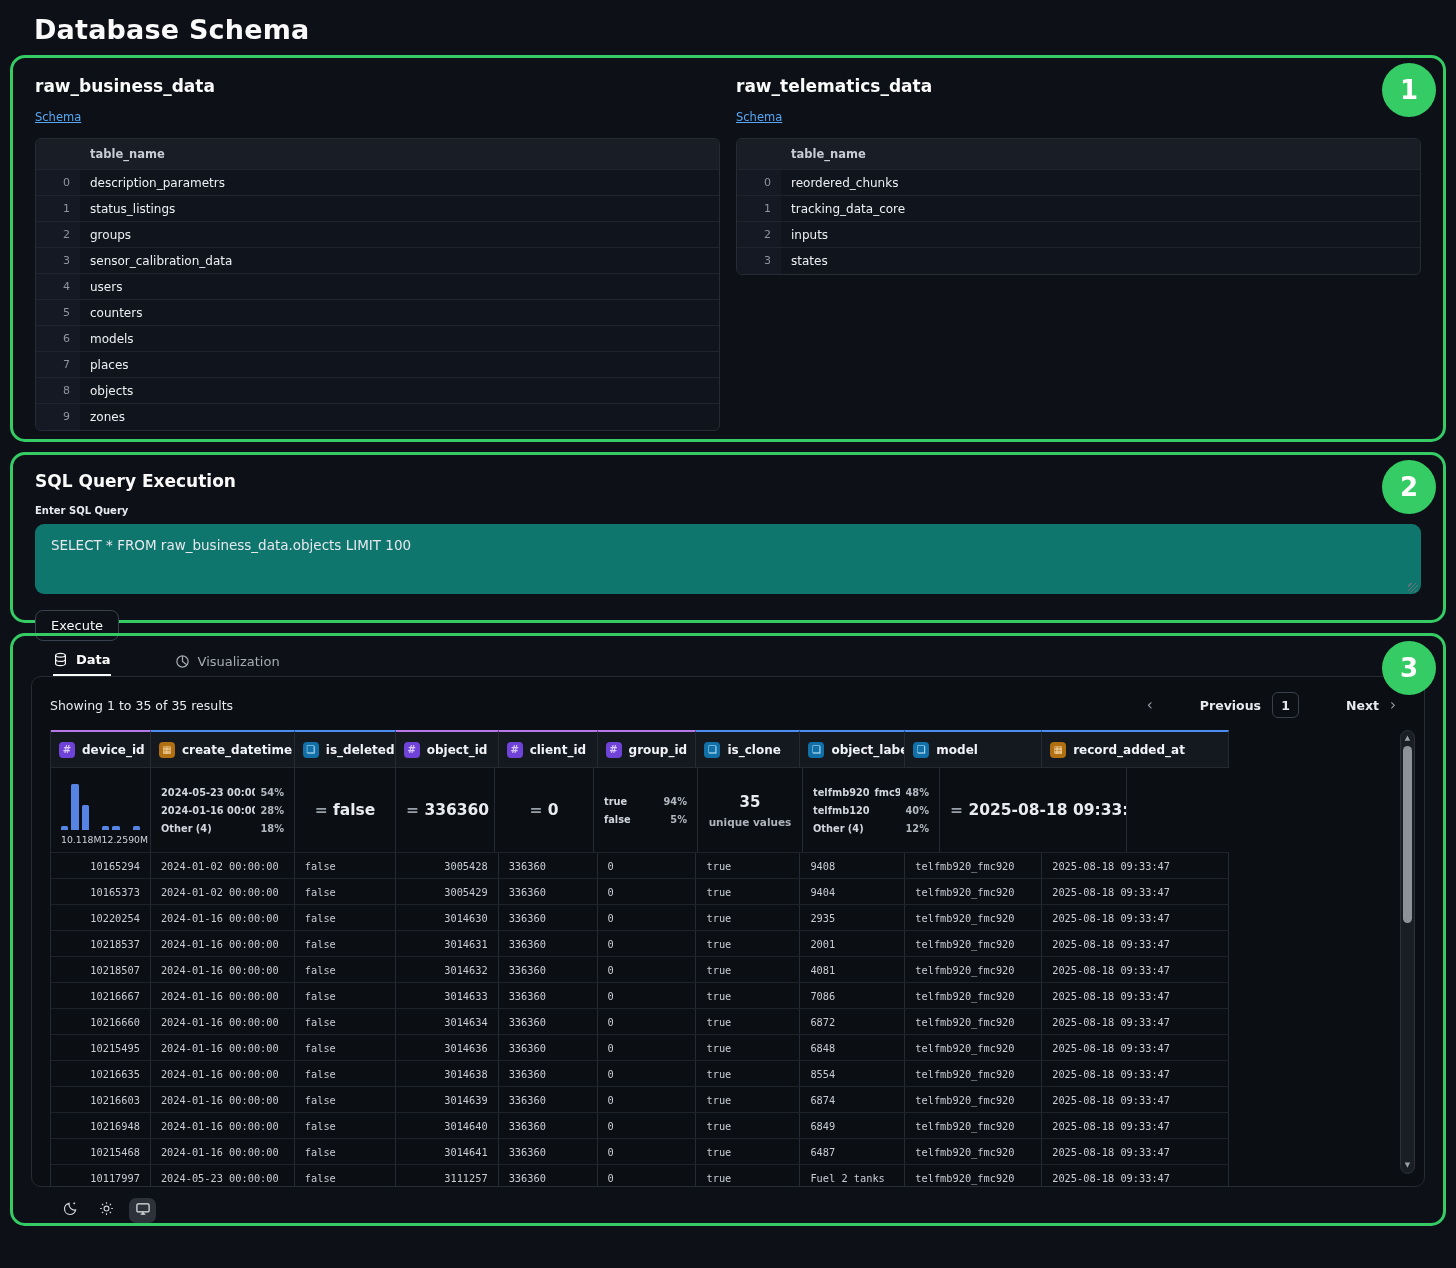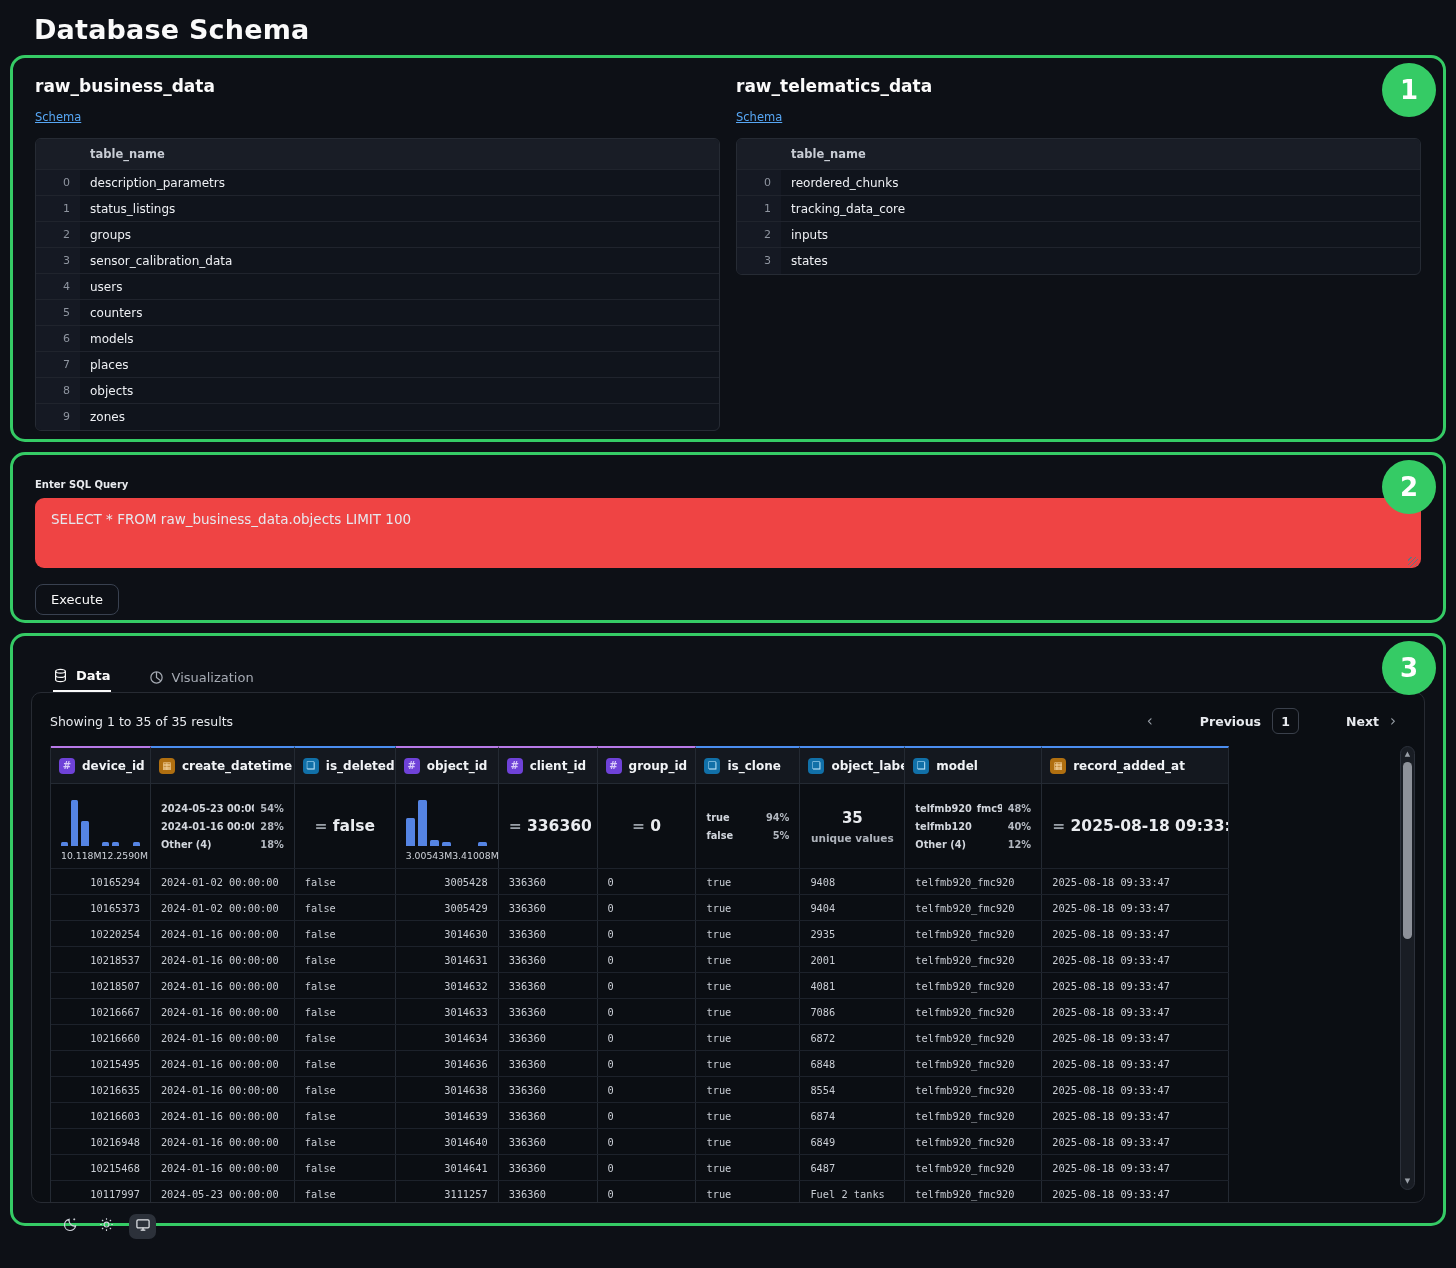--- a/index.html
+++ b/index.html
@@ -41,36 +41,36 @@
   table.df th{height:27px;background:#191d26;font-size:11.5px;font-weight:600;color:#c8ccd4;text-align:left;padding:8px 10px;}
   table.df th.idx{width:44px;}
   table.df td{height:26px;border-top:1px solid #20242d;font-size:12px;}
   table.df td.idx{background:#151923;color:#8f95a0;text-align:right;padding-right:10px;font-size:11px;}
   table.df td.val{color:#eef0f4;font-weight:400;padding-left:10px;}
 
   
   .field-label{font-size:10px;color:#e8eaee;margin:14px 0 8px 0;font-weight:600;}
   .ta-wrap{position:relative;}
   textarea.sql{
-    width:100%;height:70px;background:#ef4444;border:none;border-radius:9px;
+    width:100%;height:70px;background:#0f766e;border:none;border-radius:9px;
     color:#e6e8ee;font-family:"DejaVu Sans","Liberation Sans",sans-serif;font-size:13.5px;
     padding:13px 16px;resize:none;outline:none;
   }
   .resize-corner{
     position:absolute;right:3px;bottom:5px;width:10px;height:10px;
     background:repeating-linear-gradient(135deg,transparent 0 2px,#6b7280 2px 3px);
     border-bottom-right-radius:6px;pointer-events:none;
   }
   .btn{
     margin-top:12px;background:var(--bg);border:1px solid #394150;border-radius:8px;
     color:#fafafa;font-size:13px;padding:7px 15px;cursor:pointer;font-family:inherit;
   }
 
   
-  .tabs{display:flex;gap:38px;margin:20px 0 0 40px;align-items:flex-end;height:30px;}
+  .tabs{display:flex;gap:64px;margin:4px 0 0 40px;align-items:flex-end;height:30px;}
   .tab{display:flex;align-items:center;gap:8px;font-size:13px;color:var(--muted);padding-bottom:7px;cursor:pointer;}
   .tab.active{color:#fafafa;font-weight:700;border-bottom:2px solid #fafafa;}
   .tab svg{display:block;}
 
   
   .card{position:relative;margin:0 18px;height:511px;border:1px solid #272b33;border-radius:10px;background:var(--cell-bg);overflow:hidden;}
   .results-bar{display:flex;justify-content:space-between;align-items:center;padding:15px 28px 12px 18px;font-size:12.5px;color:#e8eaee;}
   .pager{display:flex;align-items:center;gap:11px;font-weight:700;font-size:12.5px;}
   .chev{color:#9aa0a8;font-size:15px;font-weight:400;cursor:pointer;}
   .pager-btn{cursor:pointer;padding-left:36px;}
@@ -212,20 +212,21 @@
               </tr>
             </tbody>
         </table>
       </div>
     </div>
   </div>
 </section>
 
 <section class="panel panel-2">
   <div class="badge">2</div>
+  <h2>SQL Query Execution</h2>
   <div class="field-label">Enter SQL Query</div>
   <div class="ta-wrap">
     <textarea class="sql" spellcheck="false" style="">SELECT * FROM raw_business_data.objects LIMIT 100</textarea>
     <div class="resize-corner"></div>
   </div>
   <button class="btn">Execute</button>
 </section>
 
 <section class="panel panel-3">
   <div class="badge">3</div>
@@ -336,37 +337,20 @@
               <span class="topk-pct">28%</span>
             </div>
             <div class="topk-line">
               <span class="topk-name">Other (4)</span>
               <span class="topk-pct">18%</span>
             </div>
           </div>
           <div class="gs-cell" style="width: 101px;">
             <div class="eq-val"><span class="eqs">= </span><span>false</span></div>
           </div>
-          <div class="gs-cell" style="width: 103px;">
-            <div class="hist">
-              <div class="hist-bars">
-                <div class="hist-bar" style="height: 27.6px; background: rgb(85, 132, 228);"></div>
-                <div class="hist-bar" style="height: 46px; background: rgb(85, 132, 228);"></div>
-                <div class="hist-bar" style="height: 6.44px; background: rgb(85, 132, 228);"></div>
-                <div class="hist-bar" style="height: 4px; background: rgb(85, 132, 228);"></div>
-                <div class="hist-gap"></div>
-                <div class="hist-gap"></div>
-                <div class="hist-bar" style="height: 4px; background: rgb(85, 132, 228);"></div>
-              </div>
-              <div class="hist-labels">
-                <span>3.00543M</span>
-                <span>3.41008M</span>
-              </div>
-            </div>
-          </div>
           <div class="gs-cell" style="width: 99px;">
             <div class="eq-val"><span class="eqs">= </span><span>336360</span></div>
           </div>
           <div class="gs-cell" style="width: 99px;">
             <div class="eq-val"><span class="eqs">= </span><span>0</span></div>
           </div>
           <div class="gs-cell" style="width: 104px;">
             <div class="topk-line">
               <span class="topk-name">true</span>
               <span class="topk-pct">94%</span>

